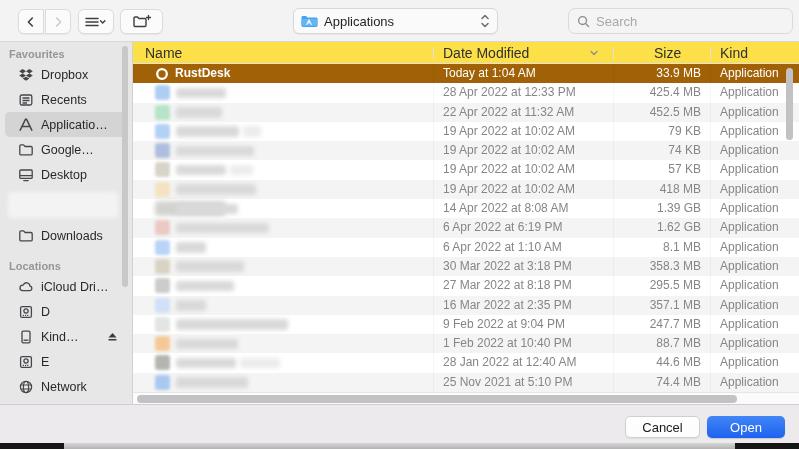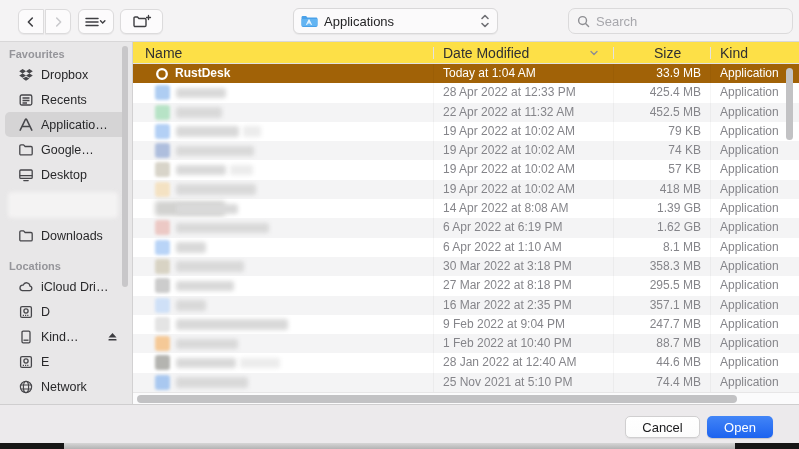--- a/index.html
+++ b/index.html
@@ -67,21 +67,21 @@
   .colsep { position:absolute; top:0; bottom:0; width:1px; background:rgba(0,0,0,.035); }
   .vthumb { position:absolute; left:653px; top:4px; width:7px; height:72px; background:#c2c2c4; border-radius:3.5px; }
 
   
   .hscroll { position:absolute; left:133px; top:392px; width:666px; height:12px; background:#fbfbfc; border-top:1px solid #e7e6e7; }
   .hthumb { position:absolute; left:4px; top:2px; width:600px; height:7.5px; background:#c2c2c4; border-radius:4px; }
   .bottombar { position:absolute; left:0; top:404px; width:799px; height:39px; background:#eceaec; border-top:1px solid #cfcecf; }
   .btn-cancel { position:absolute; left:625px; top:11px; width:75px; height:22px; border-radius:5px; border:1px solid #d0cfd0;
                 background:linear-gradient(#ffffff,#fcfcfc); font-family:"Liberation Sans",sans-serif; font-size:13px; color:#1b1b1d;
                 box-shadow:0 1px 1px rgba(0,0,0,.06); }
-  .btn-open { position:absolute; left:707px; top:11px; width:66px; height:22px; border-radius:5px; border:0;
+  .btn-open { position:absolute; left:707px; top:11px; width:78px; height:22px; border-radius:5px; border:0;
               background:linear-gradient(#4285f7,#1d63ef); font-family:"Liberation Sans",sans-serif; font-size:13px; color:#fff;
               box-shadow:0 1px 1px rgba(0,0,0,.15); }
   .bstrip { position:absolute; left:0; top:443px; width:799px; height:6px; background:linear-gradient(#d6d6d6,#b3b3b3); }
   .bstrip::before { content:""; position:absolute; left:0; top:0; width:64px; height:6px; background:#161616; }
   .bstrip::after  { content:""; position:absolute; left:735px; top:0; width:64px; height:6px; background:#161616; }
 </style>
 </head>
 <body>
 
 <div class="window">

